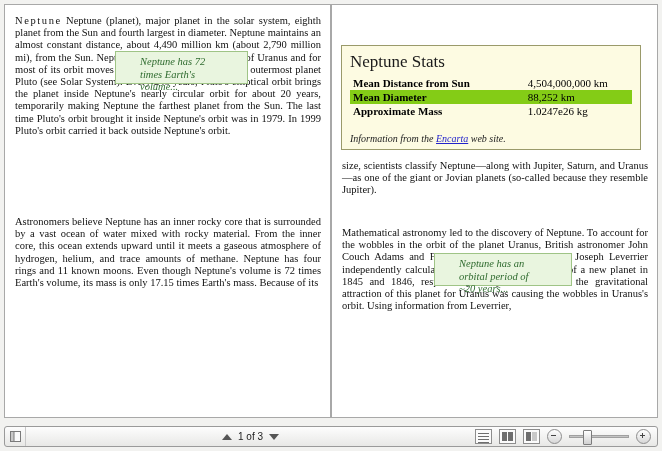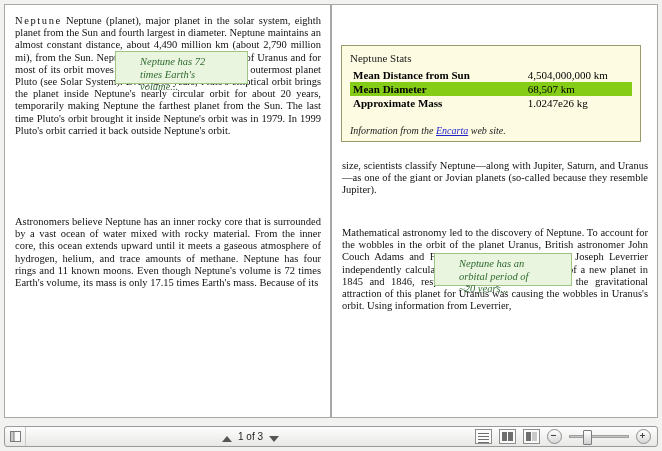--- a/index.html
+++ b/index.html
@@ -96,21 +96,21 @@
     left: 9px;
     top: 40px;
     width: 300px;
     background: #fdfbe2;
     border: 1px solid #9a9a6a;
     box-sizing: border-box;
     padding: 6px 8px 5px 8px;
   }
   .stats-title {
     font-family: "Liberation Serif", serif;
-    font-size: 11px;
+    font-size: 17px;
     color: #1a1a1a;
     margin-bottom: 4px;
   }
   table.stats {
     border-collapse: collapse;
     width: 100%;
     font-family: "Liberation Serif", serif;
     font-size: 11px;
   }
   table.stats td {
@@ -161,21 +161,21 @@
   }
   .tb-center {
     flex: 1;
     display: flex;
     align-items: center;
     justify-content: center;
     gap: 8px;
   }
   .pagenav {
     display: flex;
-    align-items: flex-end;
+    align-items: center;
     gap: 6px;
     font-family: "Liberation Sans", sans-serif;
     font-size: 10px;
     color: #222;
   }
   .tri-up {
     width: 0; height: 0;
     border-left: 5px solid transparent;
     border-right: 5px solid transparent;
     border-bottom: 6px solid #555;
@@ -297,21 +297,21 @@
       <div class="stats-box">
         <div class="stats-title">Neptune Stats</div>
         <table class="stats">
           <tbody>
               <tr>
             <td class="label" style="width:62%;">Mean Distance from Sun</td>
             <td>4,504,000,000 km</td>
           </tr>
           <tr class="alt">
             <td class="label">Mean Diameter</td>
-            <td>68,507 km</td>
+            <td>88,252 km</td>
           </tr>
           <tr>
             <td class="label">Approximate Mass</td>
             <td>1.0247e26 kg</td>
           </tr>
         </tbody>
           </table>
         <div class="stats-note"><span>Information from the </span><a class="nolink" href="#">Encarta</a><span> web site.</span></div>
       </div>
 

